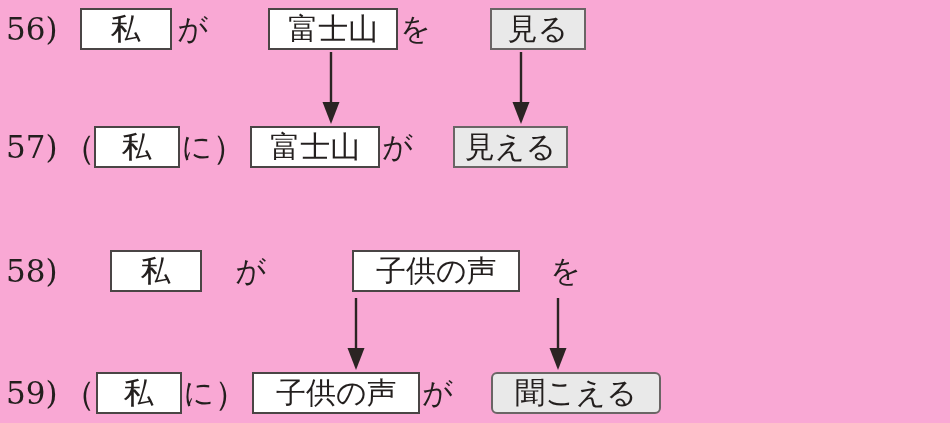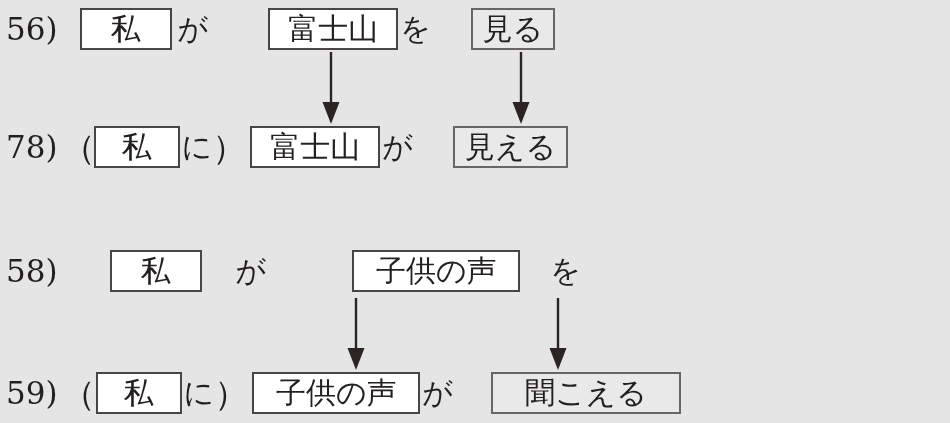--- a/index.html
+++ b/index.html
@@ -4,21 +4,21 @@
 <style>
   html, body {
     margin: 0;
     padding: 0;
     background: #ffffff;
   }
   #page {
     position: relative;
     width: 950px;
     height: 423px;
-    background: #e5e5e5;
+    background: #f9a8d4;
     overflow: hidden;
     font-family: "DejaVu Serif", "Liberation Serif", serif;
   }
   .row {
     position: absolute;
     left: 0;
     display: flex;
     align-items: center;
     white-space: nowrap;
   }
@@ -72,25 +72,25 @@
 <body>
 
 <div id="page">
 
   <div class="row" id="line-56" style="top:8px;">
     <span class="num" style="margin-left:6px;">56)</span>
     <span class="box" style="margin-left:22px;width:92px;">私</span>
     <span class="plain" style="margin-left:6px;">が</span>
     <span class="box" style="margin-left:60px;width:130px;">富士山</span>
     <span class="plain" style="margin-left:2px;">を</span>
-    <span class="box shaded" style="margin-left:40px;width:84px;">見る</span>
+    <span class="box shaded" style="margin-left:59px;width:96px;">見る</span>
   </div>
 
   <div class="row" id="line-57" style="top:126px;">
-    <span class="num" style="margin-left:6px;">78)</span>
+    <span class="num" style="margin-left:6px;">57)</span>
     <span class="paren" style="margin-left:4px;">（</span>
     <span class="box" style="margin-left:-2px;width:86px;">私</span>
     <span class="plain" style="margin-left:2px;">に</span>
     <span class="paren" style="margin-left:0px;">）</span>
     <span class="box" style="margin-left:4px;width:130px;">富士山</span>
     <span class="plain" style="margin-left:2px;">が</span>
     <span class="box shaded" style="margin-left:40px;width:115px;">見える</span>
   </div>
 
   <div class="row" id="line-58" style="top:250px;gap:28px;">
@@ -102,21 +102,21 @@
   </div>
 
   <div class="row" id="line-59" style="top:372px;">
     <span class="num" style="margin-left:6px;">59)</span>
     <span class="paren" style="margin-left:4px;">（</span>
     <span class="box" style="margin-left:0px;width:86px;">私</span>
     <span class="plain" style="margin-left:2px;">に</span>
     <span class="paren" style="margin-left:0px;">）</span>
     <span class="box" style="margin-left:4px;width:168px;">子供の声</span>
     <span class="plain" style="margin-left:2px;">が</span>
-    <span class="box shaded" style="margin-left:38px;width:190px;">聞こえる</span>
+    <span class="box shaded" style="margin-left:38px;width:170px;border-radius:6px;">聞こえる</span>
   </div>
 
   <div class="arrow" style="left:320px; top:52px;">
     <svg width="22" height="72" viewBox="0 0 22 72" aria-hidden="true">
       <line x1="11" y1="0" x2="11" y2="56" stroke="#2b2423" stroke-width="2.4"></line>
       <polygon points="2.5,50 19.5,50 11,72" fill="#2b2423"></polygon>
     </svg>
   </div>
 
   <div class="arrow" style="left:510px; top:52px;">

